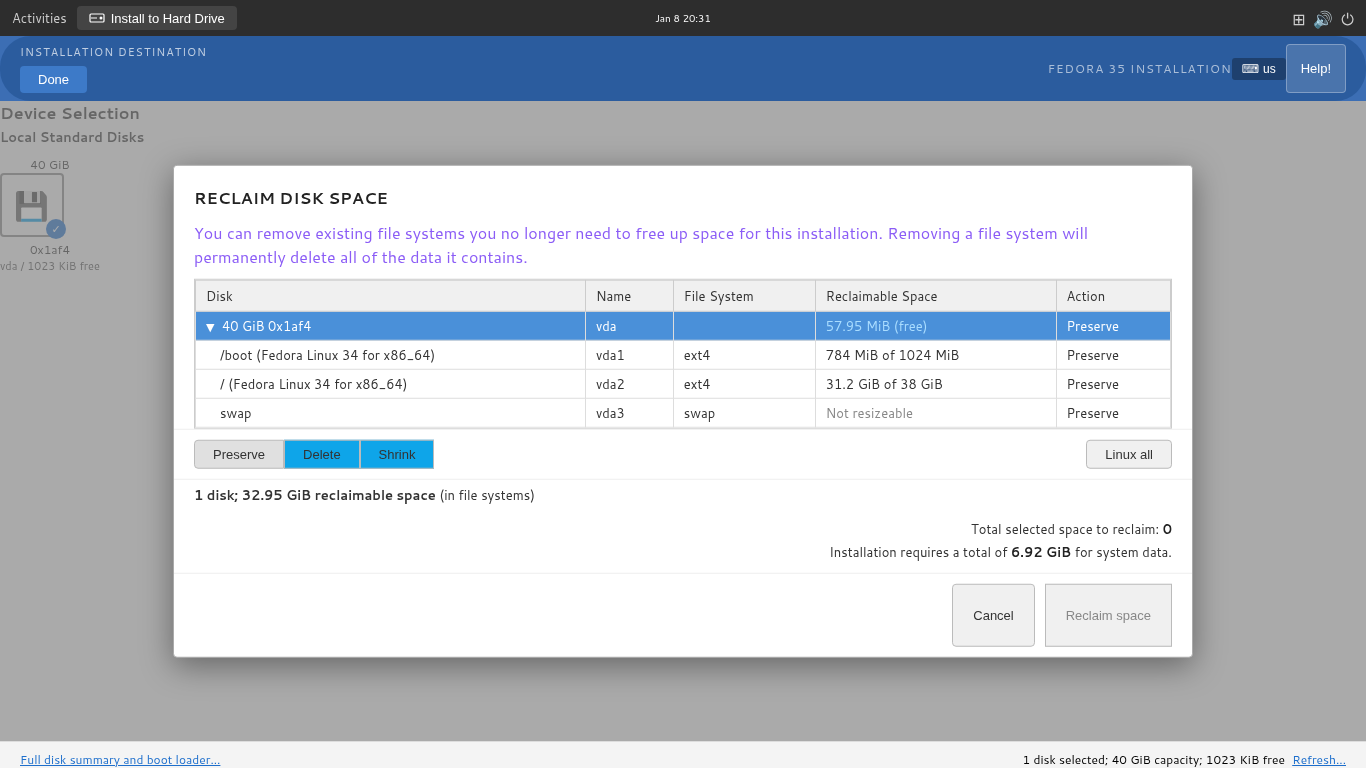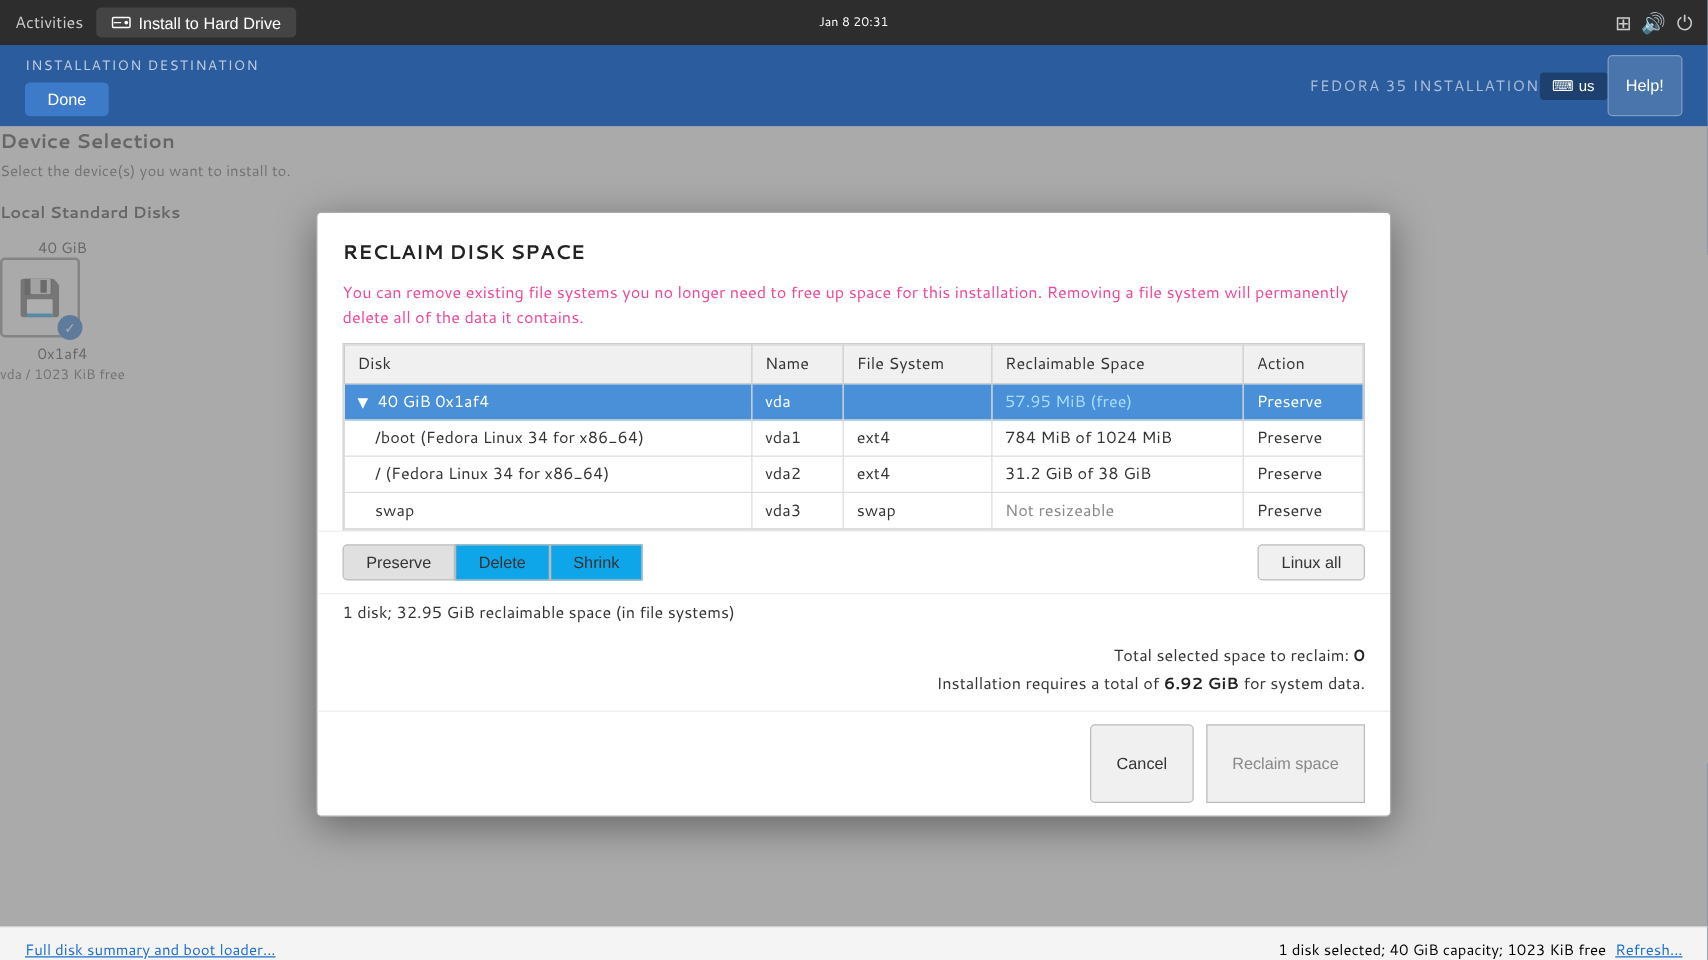--- a/index.html
+++ b/index.html
@@ -64,20 +64,21 @@
     }
 
     
     .app-header {
       background: #2b5c9e;
       padding: 8px 20px;
       display: flex;
       align-items: center;
       justify-content: space-between;
       min-height: 56px;
+      border-radius: 31px;
     }
     .header-left {
       display: flex;
       flex-direction: column;
       gap: 4px;
     }
     .header-title {
       color: rgba(255,255,255,0.7);
       font-size: 11px;
       text-transform: uppercase;
@@ -185,36 +186,36 @@
 
     
     .modal {
       position: absolute;
       top: 50%;
       left: 50%;
       transform: translate(-50%, -52%);
       background: #fff;
       border: 1px solid #aaa;
       border-radius: 4px;
-      width: 860px;
+      width: 1020px;
       box-shadow: 0 8px 32px rgba(0,0,0,0.4);
       overflow: hidden;
     }
     .modal-body {
       padding: 20px 20px 0 20px;
     }
     .modal-title {
       font-size: 16px;
       font-weight: bold;
       color: #222;
       margin-bottom: 12px;
     }
     .modal-desc {
-      font-size: 13px;
-      color: #ec4899;
+      font-size: 16px;
+      color: #8b5cf6;
       margin-bottom: 10px;
       line-height: 1.5;
     }
     .modal-desc2 {
       font-size: 13px;
       color: #333;
       margin-bottom: 16px;
       line-height: 1.5;
     }
 
@@ -298,21 +299,21 @@
     }
 
     
     .summary-row {
       padding: 6px 20px;
       font-size: 13px;
       color: #333;
       border-top: 1px solid #eee;
     }
     .summary-row strong {
-      font-weight: normal;
+      font-weight: bold;
     }
 
     
     .space-info {
       padding: 8px 20px;
       text-align: right;
       font-size: 13px;
       color: #333;
       line-height: 1.8;
     }
@@ -413,21 +414,20 @@
     </button>
     <button class="help-btn">Help!</button>
   </div>
 </div>
 
 <div class="main-content">
 
   <div class="bg-content">
     <div class="left-section">
       <div class="section-title">Device Selection</div>
-      <div class="section-subtitle">Select the device(s) you want to install to.</div>
       <div style="font-weight:bold; margin-bottom:10px;">Local Standard Disks</div>
       <div style="display:flex; align-items:center; gap:12px;">
         <div style="text-align:center;">
           <div style="font-size:12px; color:#333;">40 GiB</div>
           <div class="disk-icon">
             💾
             <div class="check-badge">✓</div>
           </div>
           <div style="font-size:12px; color:#333; margin-top:4px;">0x1af4</div>
           <div style="font-size:11px; color:#555;">vda / 1023 KiB free</div>

